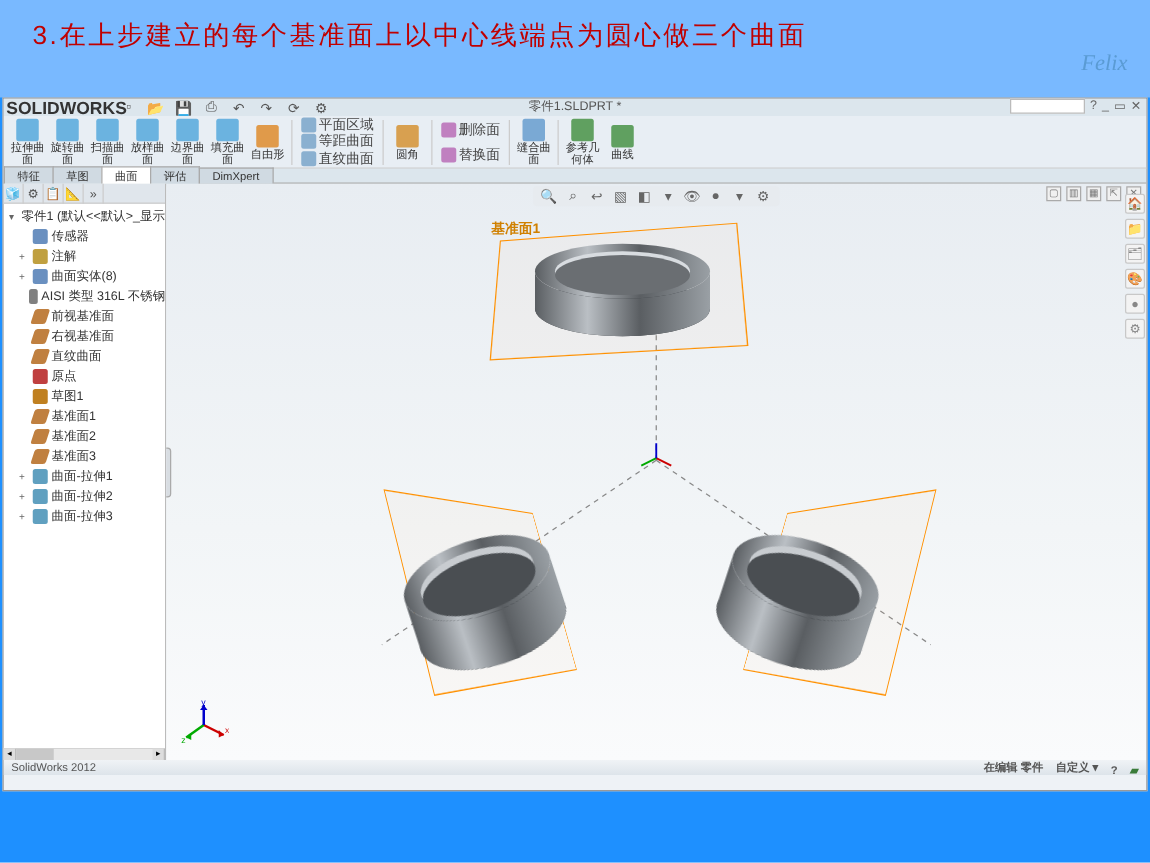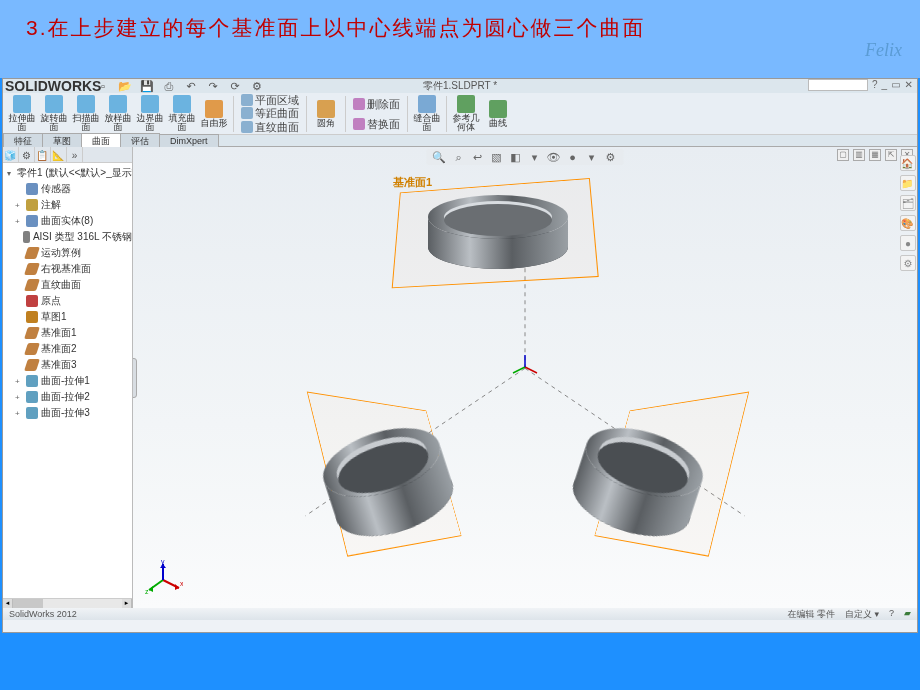--- a/index.html
+++ b/index.html
@@ -49,21 +49,21 @@
 .view-toolbar { position: absolute; top: 2px; left: 50%; transform: translateX(-50%); display: flex; gap: 5px; background: rgba(230,234,238,0.8); padding: 1px 6px; border-radius: 3px; }
 .view-toolbar span { width: 14px; height: 14px; display: inline-flex; align-items: center; justify-content: center; font-size: 11px; color: #666; }
 .view-corner { position: absolute; top: 2px; right: 4px; display: flex; gap: 4px; }
 .view-corner span { width: 12px; height: 12px; border: 1px solid #aaa; background: #f0f0f0; font-size: 8px; text-align: center; color: #777; }
 .splitter-nub { position: absolute; left: -4px; top: 50%; transform: translateY(-50%); width: 8px; height: 40px; background: #d8dde2; border: 1px solid #aaa; border-radius: 0 3px 3px 0; }
 
 .bottom-tabs { height: 12px; background: #dce6ed; display: flex; align-items: center; }
 .bottom-tabs .nav { width: 14px; height: 10px; border: 1px solid #aaa; background: #eee; font-size: 7px; text-align: center; color: #888; }
 .bottom-tabs .btab { font-size: 9px; padding: 0 6px; border: 1px solid #aaa; background: #fff; color: #333; }
 .status { height: 12px; background: linear-gradient(#f0f3f6,#dde4ea); display: flex; align-items: center; font-size: 9px; color: #555; padding: 0 6px; justify-content: space-between; gap: 44px; }
-.status-right { display: flex; gap: 10px; align-items: flex-start; }
+.status-right { display: flex; gap: 10px; align-items: flex-end; font-weight: bold; }
 .status-right span { display: inline-flex; align-items: center; gap: 2px; }
 
 .right-pane { position: absolute; right: 0; top: 8px; width: 18px; display: flex; flex-direction: column; gap: 4px; align-items: center; }
 .right-pane span { width: 16px; height: 16px; border: 1px solid #c8c8c8; background: #f3f3f3; border-radius: 2px; display: flex; align-items: center; justify-content: center; font-size: 10px; color: #888; }
 
 
 .scene { position: absolute; inset: 0; }
 .plane { position: absolute; border: 1.5px solid #ff9000; background: rgba(255,200,140,0.05); }
 .plane-lbl { position: absolute; font-size: 11px; font-weight: bold; color: #d08000; }
 
@@ -214,21 +214,21 @@
             <span>曲面实体(8)</span>
           </div>
           <div class="tree-row indent1">
             <span class="tog"></span>
             <span class="ico" style="background:#808080;border-radius:2px;"></span>
             <span>AISI 类型 316L 不锈钢</span>
           </div>
           <div class="tree-row indent1">
             <span class="tog"></span>
             <span class="ico" style="background:#c08040;border-radius:2px;transform:skewX(-18deg)"></span>
-            <span>运动算例</span>
+            <span>前视基准面</span>
           </div>
           <div class="tree-row indent1">
             <span class="tog"></span>
             <span class="ico" style="background:#c08040;border-radius:2px;transform:skewX(-18deg)"></span>
             <span>右视基准面</span>
           </div>
           <div class="tree-row indent1">
             <span class="tog"></span>
             <span class="ico" style="background:#c08040;border-radius:2px;transform:skewX(-18deg)"></span>
             <span>直纹曲面</span>

